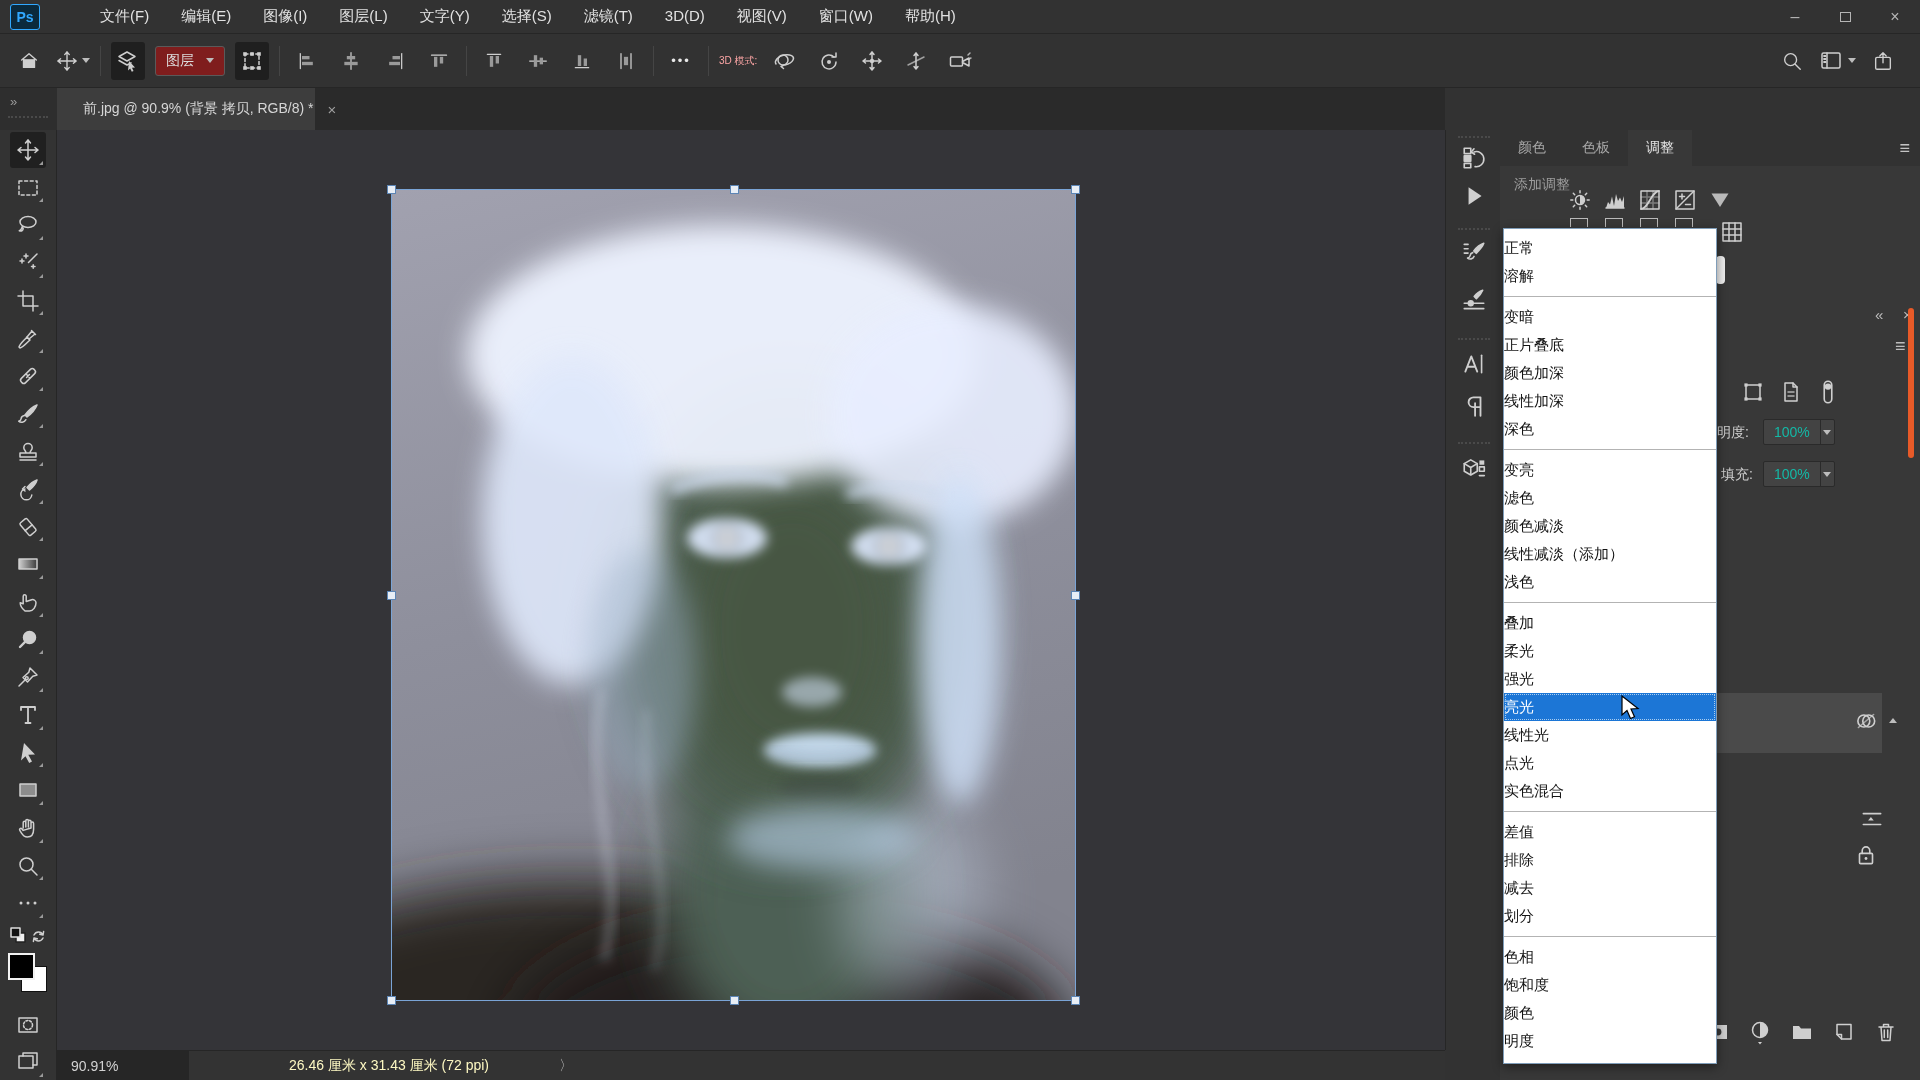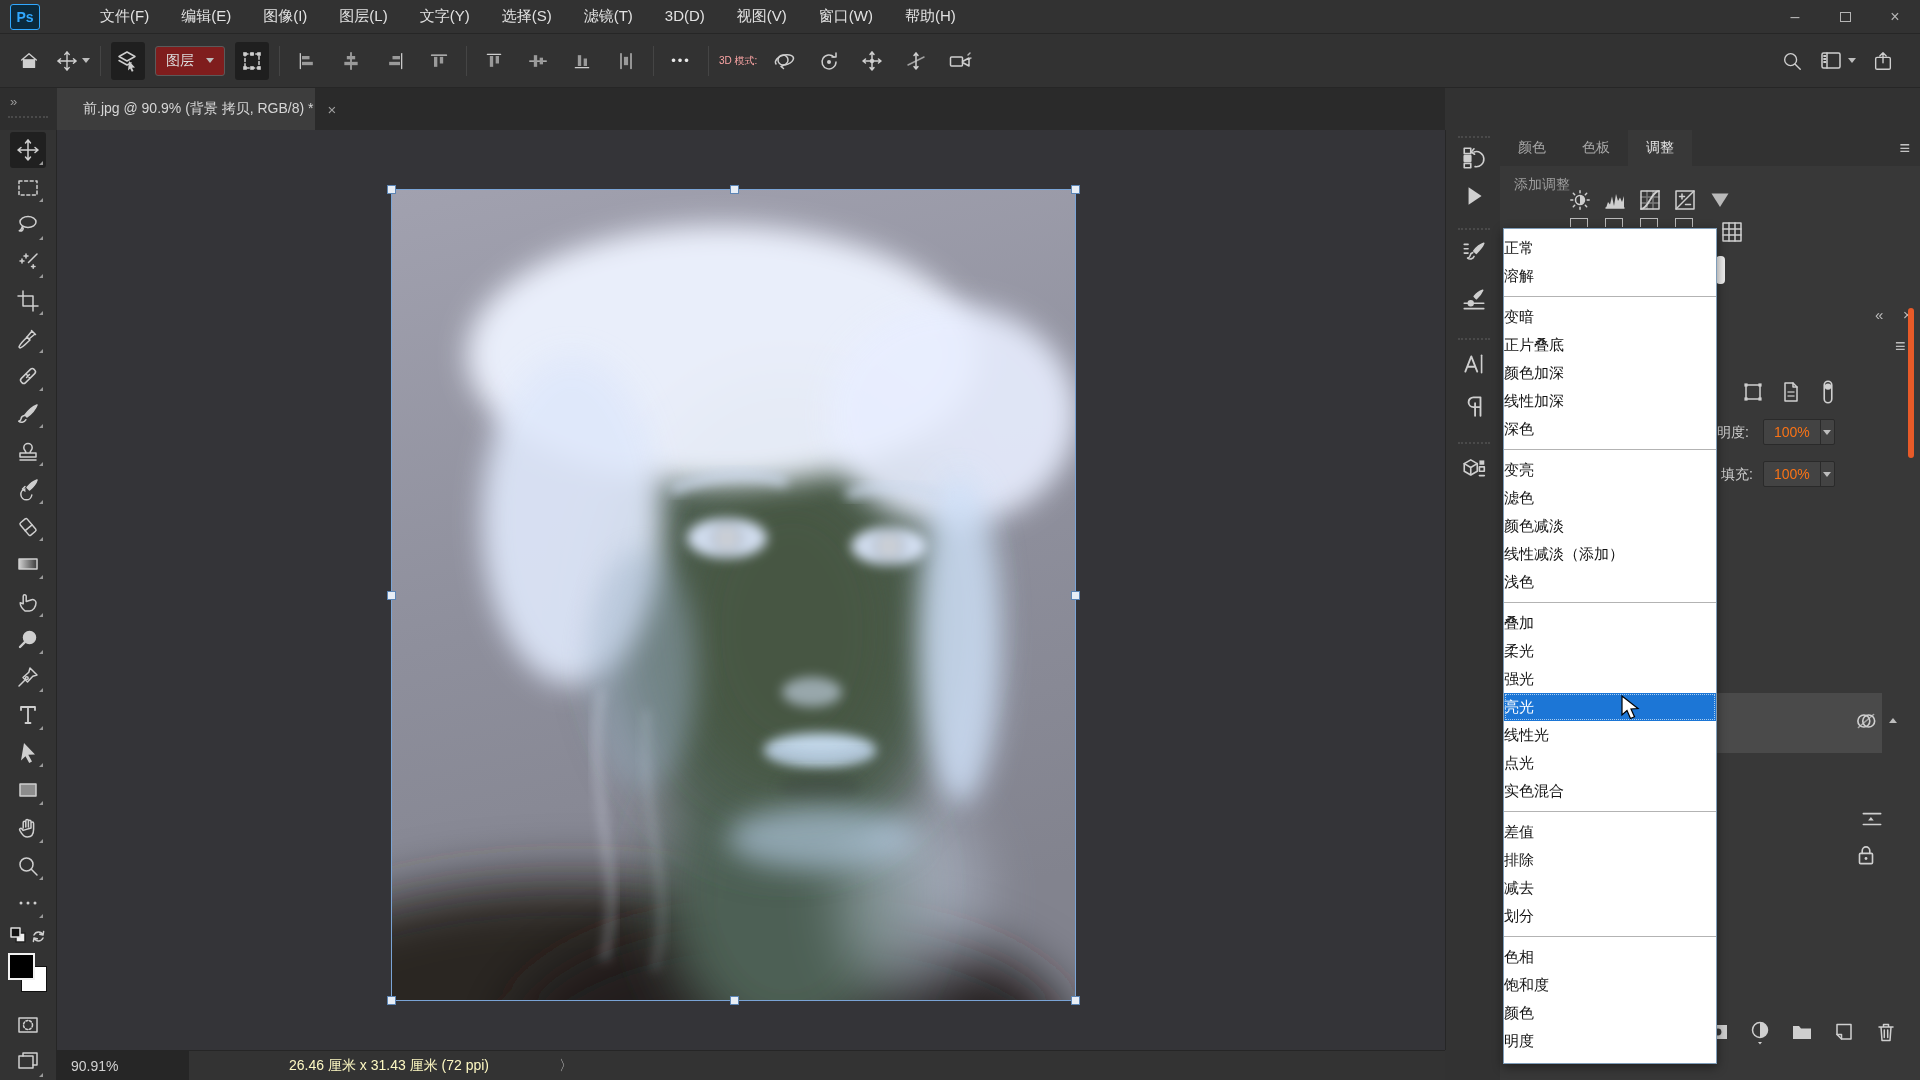--- a/index.html
+++ b/index.html
@@ -70,21 +70,21 @@
   .ptab.active { background:#383838; color:#e5e5e5; }
   #adj-menu { position:absolute; right:10px; top:8px; color:#c4c4c4; font-size:18px; }
   #add-adj { position:absolute; left:14px; top:46px; color:#9d9d9d; font-size:14px; }
   .adj-ic { position:absolute; top:56px; width:28px; height:28px; display:flex; align-items:center; justify-content:center; }
   .adj-stub { position:absolute; top:88px; width:18px; height:9px; border:1.5px solid #b9b9b9; border-bottom:none; }
 
   
   #props { position:absolute; left:217px; top:170px; width:203px; height:780px; background:#383838; }
   #props .hdr-ic { color:#bdbdbd; font-size:15px; }
   .field { position:absolute; height:26px; background:#434343; border:1px solid #2a2a2a; border-radius:2px; display:flex; align-items:center; }
-  .field .val { color:#f97316; font-size:14px; padding:0 10px; }
+  .field .val { color:#14b8a6; font-size:14px; padding:0 10px; }
   .field .dd { width:24px; height:100%; border-left:1px solid #2a2a2a; display:flex; align-items:center; justify-content:center; }
   .flabel { position:absolute; color:#cfcfcf; font-size:14px; }
   #sel-row { position:absolute; left:0; top:393px; width:165px; height:60px; background:#4a4a4a; }
   #scrollbar-orange { position:absolute; left:408px; top:178px; width:6px; height:150px; background:#e85a28; border-radius:3px; }
   #white-bar { position:absolute; left:216px; top:126px; width:9px; height:28px; background:#efefef; border-radius:4px; }
 
   
   #layers-bottom { position:absolute; left:190px; top:880px; width:230px; height:44px; background:#383838; display:flex; align-items:center; gap:18px; padding-left:16px; }
 
   

